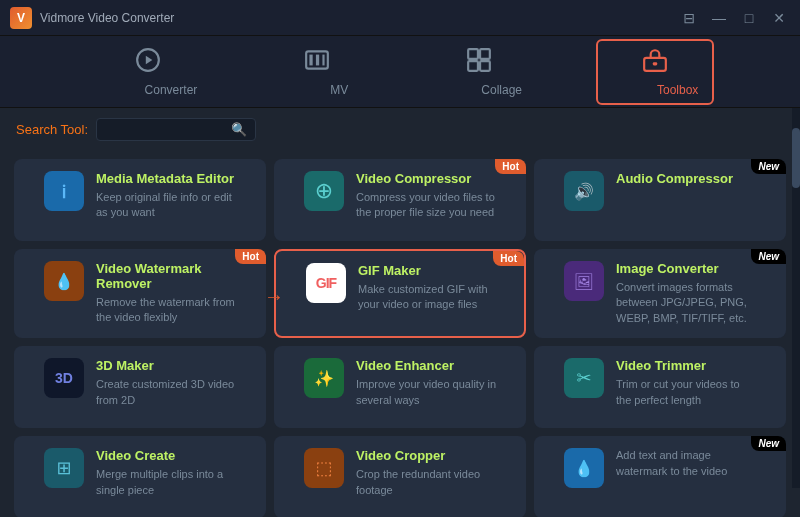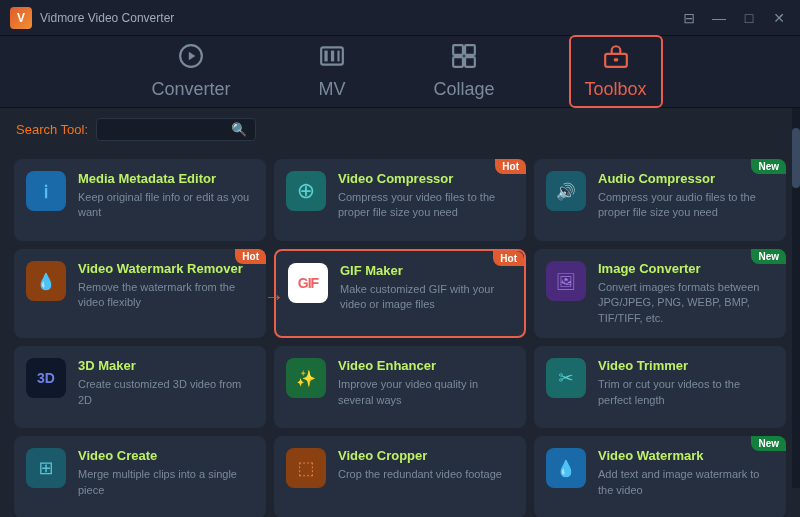--- a/index.html
+++ b/index.html
@@ -83,21 +83,22 @@
     }
     .nav-tab.active {
       color: #e8604a;
       border: 2px solid #e8604a;
       border-radius: 6px;
     }
     .nav-tab-icon {
       font-size: 22px;
     }
     .nav-tab-label {
-      font-size: 18px;
+      font-size: 12px;
+      margin-left: 45px;
     }
 
     
     .search-bar {
       background: #1e2530;
       padding: 10px 16px;
       display: flex;
       align-items: center;
       gap: 8px;
     }
@@ -132,21 +133,21 @@
     .main-content {
       padding: 8px 14px 8px 14px;
       display: grid;
       grid-template-columns: repeat(3, 1fr);
       gap: 8px;
     }
 
     .tool-card {
       background: #252f40;
       border-radius: 8px;
-      padding: 12px 12px;
+      padding: 12px 30px;
       display: flex;
       align-items: flex-start;
       gap: 12px;
       position: relative;
       cursor: pointer;
       min-height: 82px;
     }
     .tool-card.highlighted {
       border: 2px solid #e8604a;
       background: #252f40;
@@ -156,21 +157,21 @@
       position: absolute;
       top: 0;
       right: 0;
       font-size: 10px;
       font-weight: bold;
       color: white;
       padding: 2px 7px;
       border-radius: 0 8px 0 8px;
     }
     .badge.hot { background: #e05c2e; }
-    .badge.new { background: #15803d; }
+    .badge.new { background: #000000; font-style: italic; }
 
     .tool-icon-wrap {
       width: 40px;
       height: 40px;
       border-radius: 8px;
       display: flex;
       align-items: center;
       justify-content: center;
       flex-shrink: 0;
       font-size: 20px;
@@ -307,21 +308,20 @@
       <div class="tool-name">Video Compressor</div>
       <div class="tool-desc">Compress your video files to the proper file size you need</div>
     </div>
   </div>
 
   <div class="tool-card">
     <div class="badge new">New</div>
     <div class="tool-icon-wrap icon-teal2" style="font-size:16px;">🔊</div>
     <div class="tool-info">
       <div class="tool-name">Audio Compressor</div>
-      <div class="tool-desc">Compress your audio files to the proper file size you need</div>
     </div>
   </div>
 
   <div class="tool-card row-relative" style="position:relative;">
     <div class="badge hot">Hot</div>
     <div class="tool-icon-wrap icon-orange" style="font-size:16px;">💧</div>
     <div class="tool-info">
       <div class="tool-name">Video Watermark Remover</div>
       <div class="tool-desc">Remove the watermark from the video flexibly</div>
     </div>
@@ -384,21 +384,20 @@
     <div class="tool-info">
       <div class="tool-name">Video Cropper</div>
       <div class="tool-desc">Crop the redundant video footage</div>
     </div>
   </div>
 
   <div class="tool-card">
     <div class="badge new">New</div>
     <div class="tool-icon-wrap icon-blue" style="font-size:16px;">💧</div>
     <div class="tool-info">
-      <div class="tool-name">Video Watermark</div>
       <div class="tool-desc">Add text and image watermark to the video</div>
     </div>
   </div>
 
 </div>
 
 <div class="scrollbar-track">
   <div class="scrollbar-thumb"></div>
 </div>
 

